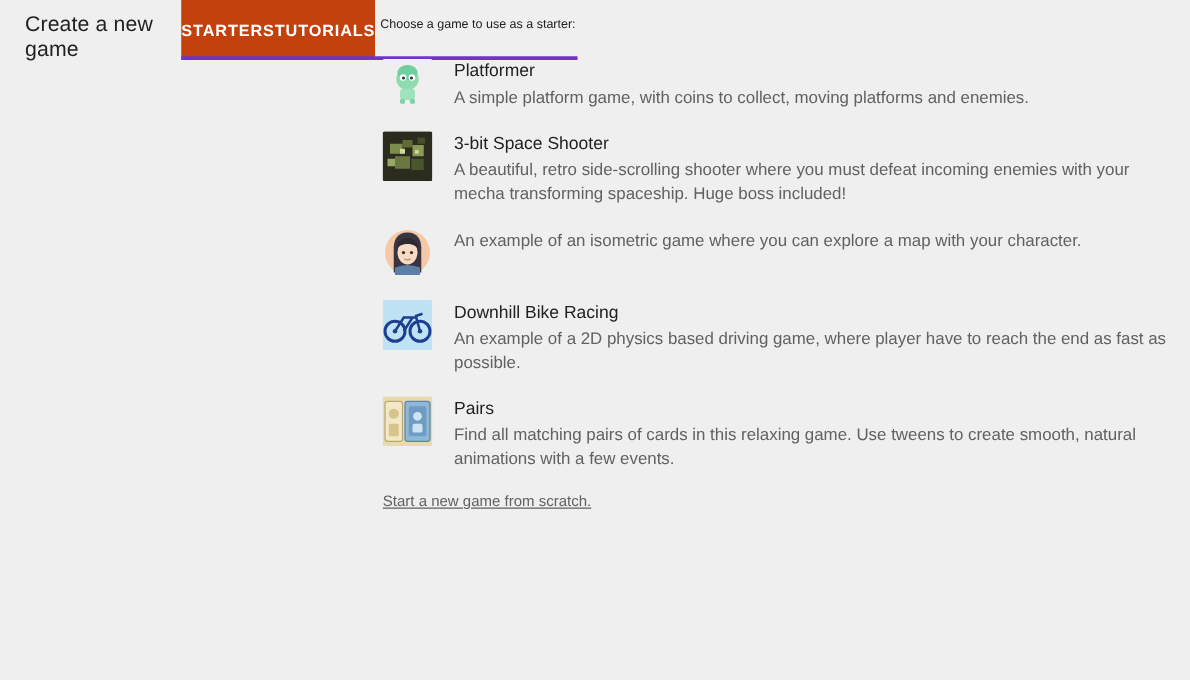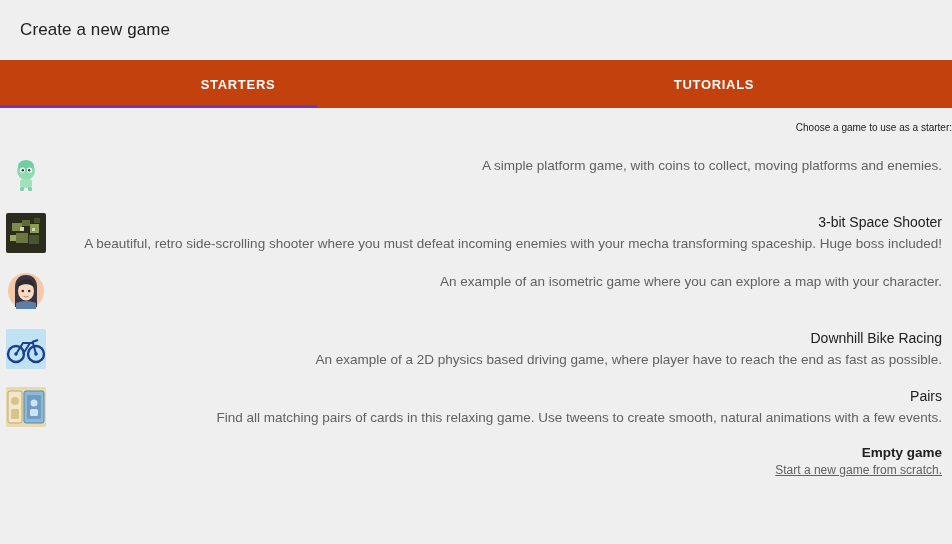--- a/index.html
+++ b/index.html
@@ -11,23 +11,22 @@
     height: 544px;
     background: #efefef;
     font-family: "Liberation Sans", sans-serif;
     color: #212121;
     overflow: hidden;
   }
   .dialog {
     width: 952px;
     height: 544px;
     display: flex;
-    flex-direction: column;
+    flex-direction: row;
     background: #efefef;
-    text-align: right;
   }
   
   .titlebar {
     height: 60px;
     display: flex;
     align-items: center;
     padding: 0 20px;
     background: #efefef;
     box-sizing: border-box;
   }
@@ -153,20 +152,21 @@
             <circle cx="16.5" cy="15" r="2.6" fill="#ffffff"></circle>
             <circle cx="23.5" cy="15" r="2.6" fill="#ffffff"></circle>
             <circle cx="16.8" cy="15.3" r="1.2" fill="#263238"></circle>
             <circle cx="23.2" cy="15.3" r="1.2" fill="#263238"></circle>
             <rect x="14" y="24" width="12" height="9" rx="3" fill="#9fe3bd"></rect>
             <rect x="14" y="32" width="4" height="4" rx="1.5" fill="#7fcfa5"></rect>
             <rect x="22" y="32" width="4" height="4" rx="1.5" fill="#7fcfa5"></rect>
           </svg>
         </div>
         <div class="row-text">
+          <div class="row-title">Platformer</div>
           <div class="row-desc">A simple platform game, with coins to collect, moving platforms and enemies.</div>
         </div>
       </div>
 
       <div class="row">
         <div class="thumb">
           <svg width="40" height="40" viewBox="0 0 40 40" aria-hidden="true">
             <rect x="0" y="0" width="40" height="40" fill="#2b2b1e"></rect>
             <rect x="6" y="10" width="10" height="8" fill="#7d8c4a"></rect>
             <rect x="16" y="7" width="8" height="6" fill="#5e6b35"></rect>
@@ -236,18 +236,17 @@
         </div>
         <div class="row-text">
           <div class="row-title">Pairs</div>
           <div class="row-desc">Find all matching pairs of cards in this relaxing game. Use tweens to create smooth, natural animations with a few events.</div>
         </div>
       </div>
 
     </div>
 
     <div class="empty-row">
-      <div class="empty-title">Empty game</div>
       <div class="empty-desc">Start a new game from scratch.</div>
     </div>
 
   </div>
 </div>
 
 </body></html>

